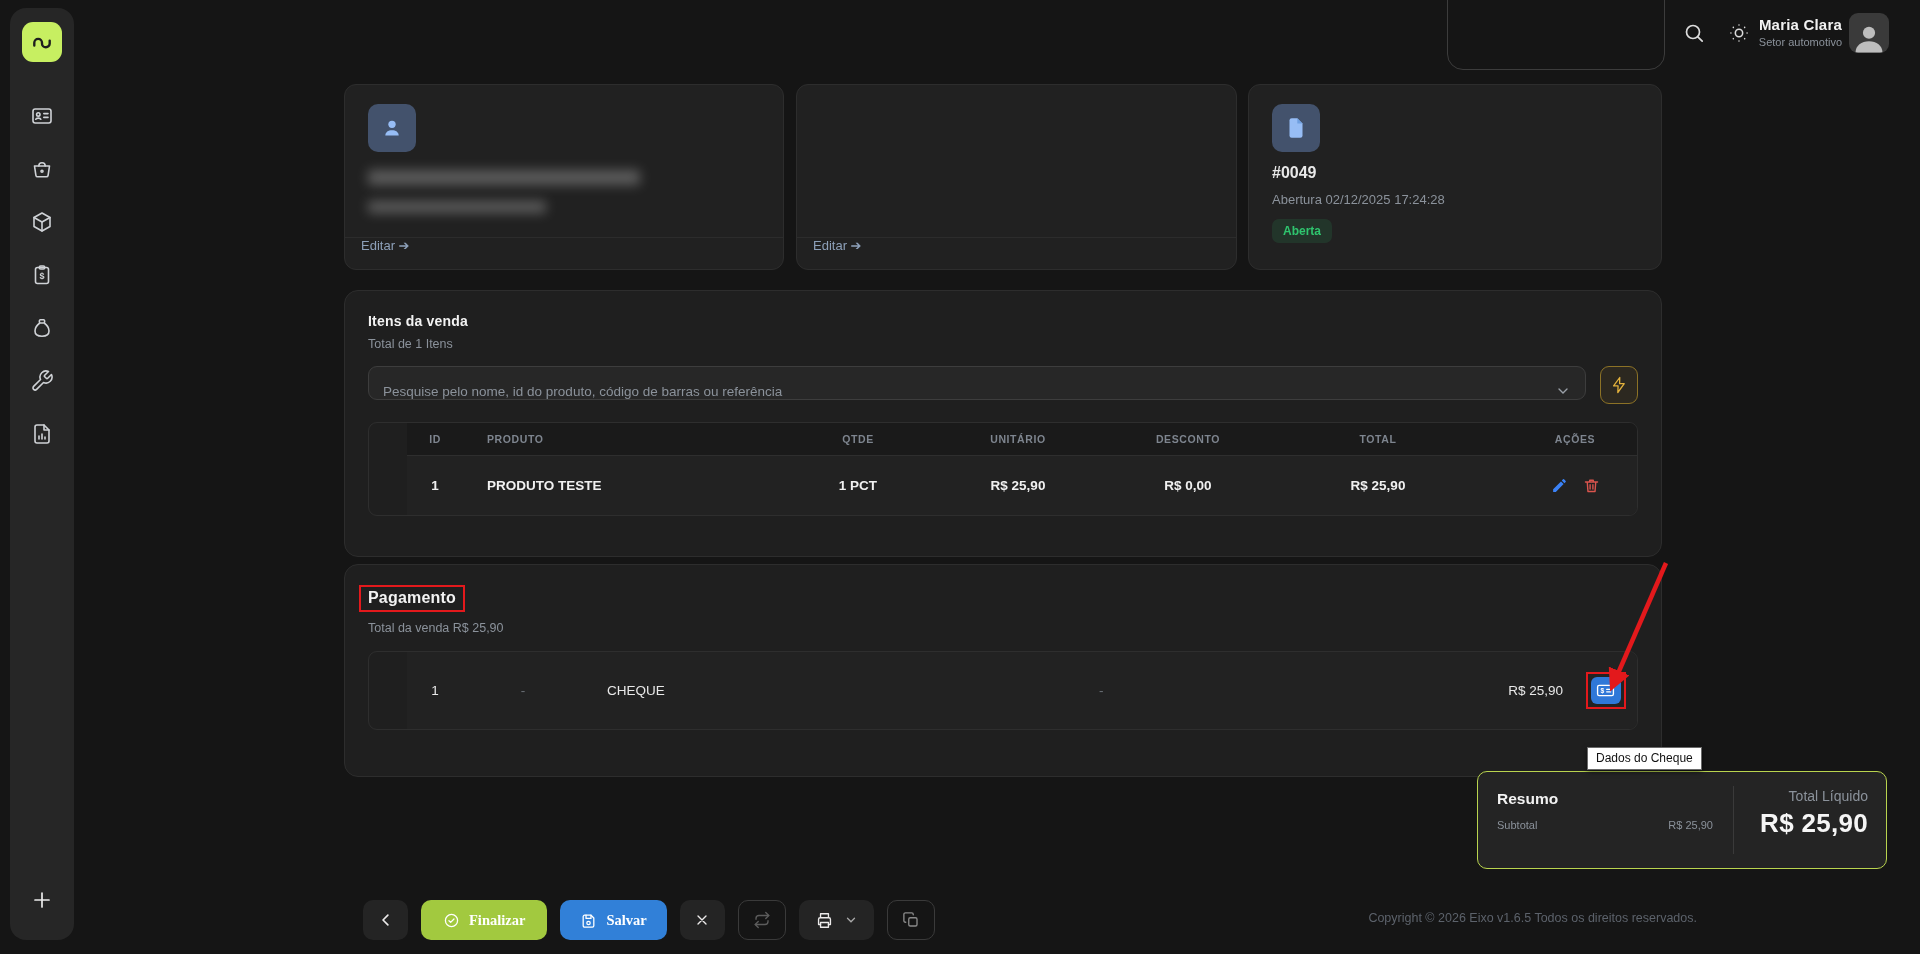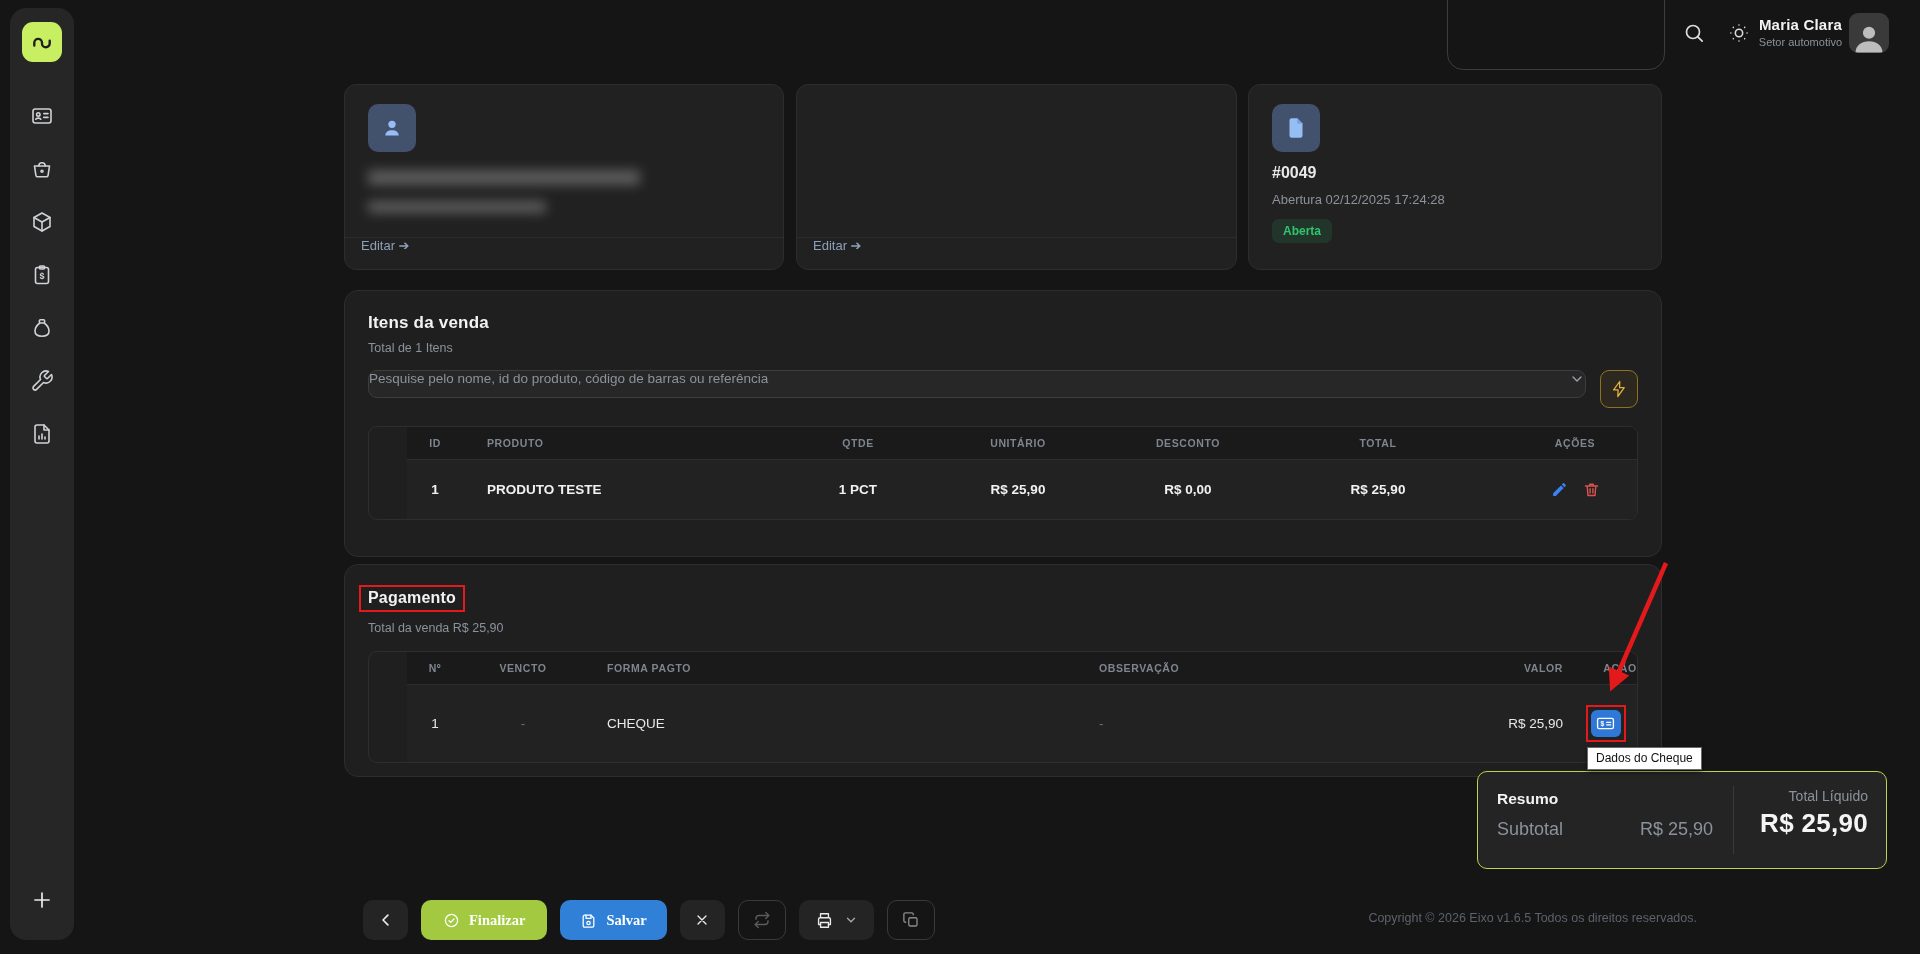--- a/index.html
+++ b/index.html
@@ -62,28 +62,28 @@
   .badge {
     display:inline-block; margin-top:12px; padding:5px 11px; border-radius:7px;
     background:rgba(47,196,110,.13); color:#2fc46e; font-size:12px; font-weight:bold;
   }
 
   
   .panel {
     position:absolute; left:344px; width:1318px; background:#1f1f1f;
     border:1px solid #2d2d2d; border-radius:14px;
   }
-  .panel-title { font-size:17px; font-weight:bold; color:#f2f2f2; letter-spacing:.2px; }
+  .panel-title { font-size:14px; font-weight:bold; color:#f2f2f2; letter-spacing:.2px; }
   .panel-sub { margin-top:8px; font-size:12.5px; color:#8b929b; }
   .red-box { display:inline-block; border:2px solid #e3191c; padding:2px 7px 3px 7px; margin-left:-9px; }
 
   .search-row { display:flex; margin-top:15px; gap:14px; }
   .select {
-    flex:1; height:28px; background:#272727; border:1px solid #3d3d3d; border-radius:9px;
-    display:flex; align-items:flex-start; padding:0 0; cursor:pointer;
+    flex:1; height:34px; background:#272727; border:1px solid #3d3d3d; border-radius:9px;
+    display:flex; align-items:flex-end; padding:0 14px; cursor:pointer;
   }
   .select .ph { color:#8b929b; font-size:13.5px; flex:1; }
   .bolt-btn {
     width:38px; height:38px; border-radius:9px; border:1px solid #8c7226;
     background:rgba(222,172,52,.07); color:#e2b13c;
     display:flex; align-items:center; justify-content:center; cursor:pointer;
   }
 
   .tbl { margin-top:18px; border:1px solid #2e2e2e; border-radius:9px; overflow:hidden;padding-left:38px; }
   .tbl-head { display:grid; background:#1a1a1a; border-bottom:1px solid #2e2e2e; }
@@ -111,21 +111,21 @@
   .red-outline { border:2px solid #e3191c; padding:3px; display:flex; }
 
   
   .resumo {
     position:absolute; left:1477px; top:771px; width:410px; height:98px;
     background:#242424; border:1.5px solid #b9d44e; border-radius:10px;
     display:flex;
   }
   .resumo-left { flex:1; padding:18px 20px 0 19px; }
   .resumo-title { font-size:15.5px; font-weight:bold; color:#f2f2f2; }
-  .resumo-line { display:flex; justify-content:space-between; margin-top:11px; font-size:18px; color:#8b929b; }
+  .resumo-line { display:flex; justify-content:space-between; margin-top:11px; font-size:11px; color:#8b929b; }
   .resumo-div { width:1px; background:#3a3a3a; margin:14px 0; }
   .resumo-right { width:152px; padding:16px 18px 0 0; text-align:right; }
   .resumo-total-label { font-size:14px; color:#8b929b; }
   .resumo-total-value { font-size:26px; font-weight:bold; color:#f5f5f5; margin-top:4px; letter-spacing:.3px; }
 
   
   .tooltip {
     position:absolute; left:1587px; top:747px; background:#ffffff; color:#111;
     border:1px solid #6a6a6a; font-size:12px; padding:3px 8px 4px 8px; white-space:nowrap;
     box-shadow:0 2px 5px rgba(0,0,0,.5);
@@ -324,28 +324,20 @@
     </div>
   </section>
 
   <section class="panel" style="top:564px; height:213px; padding:20px 23px;">
     <span class="red-box">
       <span class="panel-title" style="font-size:16px;">Pagamento</span>
     </span>
     <div class="panel-sub" style="margin-top:9px;">Total da venda R$ 25,90</div>
 
     <div class="tbl" style="margin-top:16px;">
-      <div class="tbl-head cols-pay">
-        <div>Nº</div>
-        <div>VENCTO</div>
-        <div class="al">FORMA PAGTO</div>
-        <div class="al" style="padding-left:16px !important;">OBSERVAÇÃO</div>
-        <div class="ar">VALOR</div>
-        <div>AÇÃO</div>
-      </div>
       <div class="tbl-row pay-row cols-pay">
         <div>1</div>
         <div class="dim">-</div>
         <div class="al">CHEQUE</div>
         <div class="al dim" style="padding-left:16px !important;">-</div>
         <div class="ar">R$ 25,90</div>
         <div class="row-actions" style="gap:11px;">
           <span class="red-outline">
             <span class="cheque-btn">
               <svg width="19" height="15" viewBox="0 0 24 18" fill="none" stroke="currentColor" stroke-width="1.7" stroke-linecap="round">

